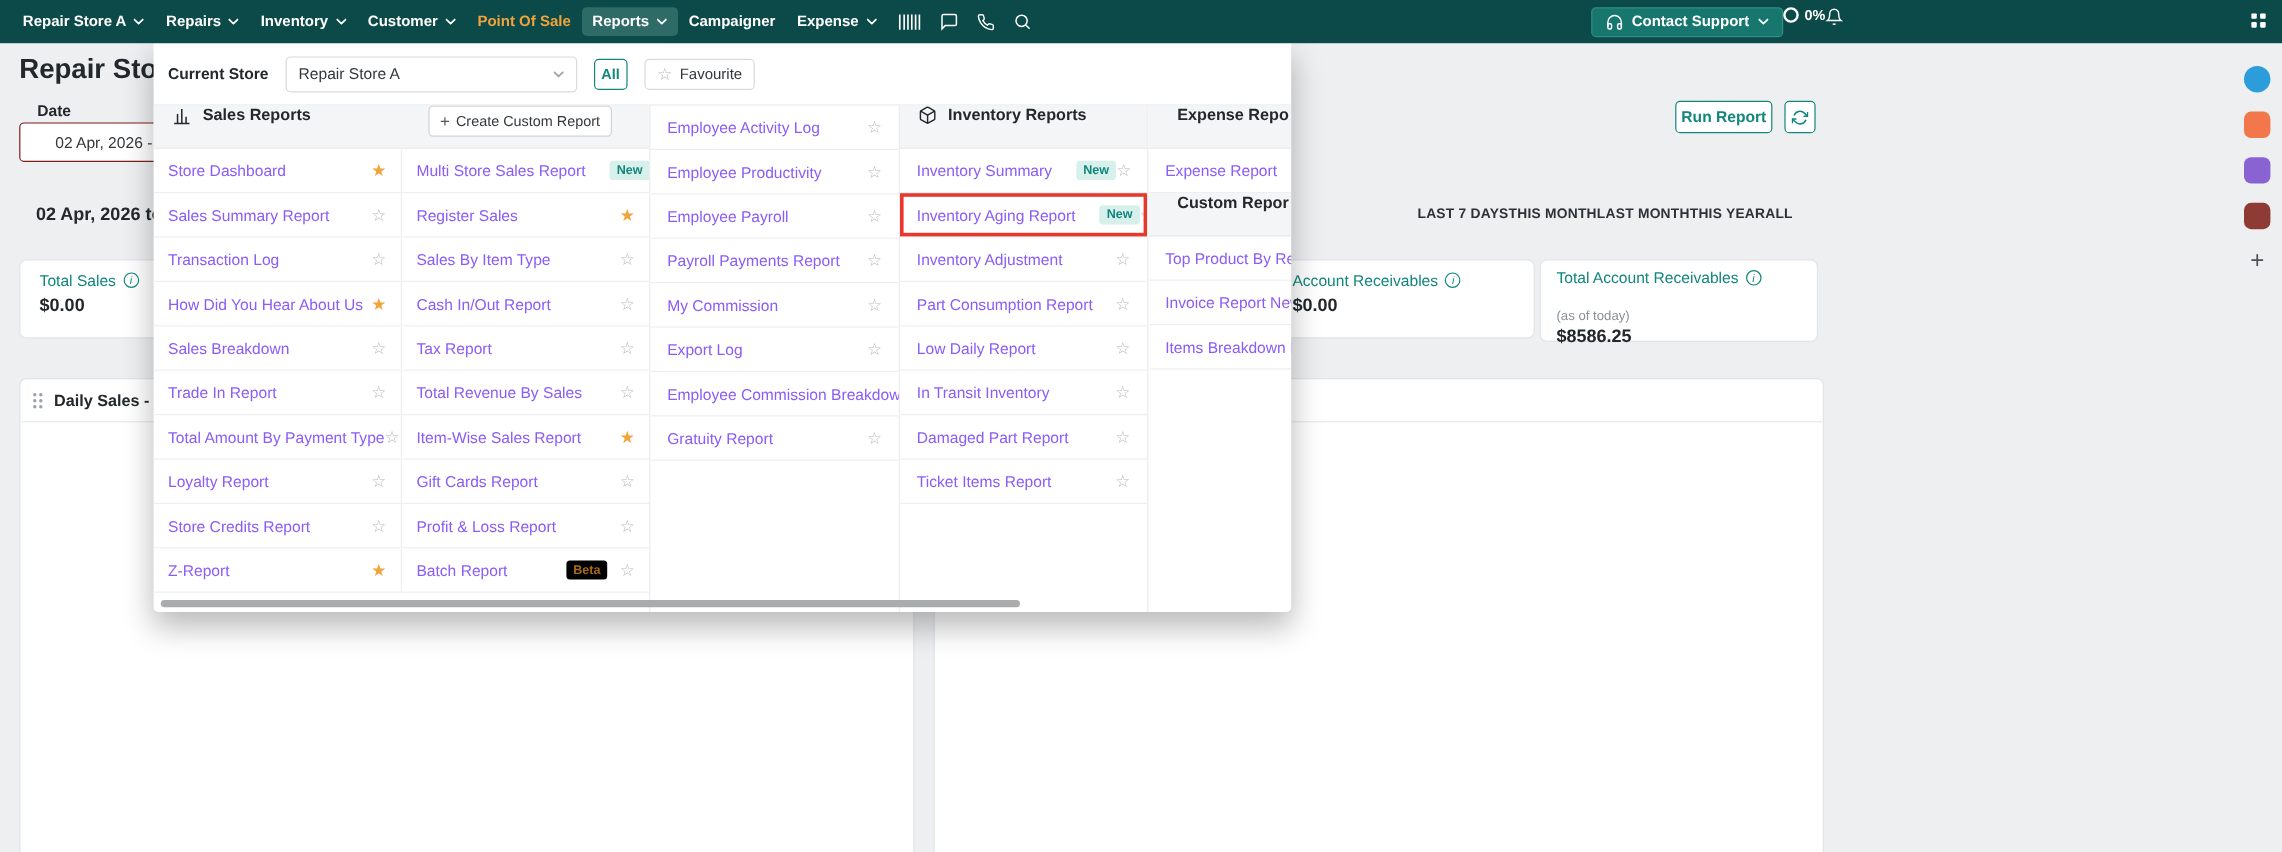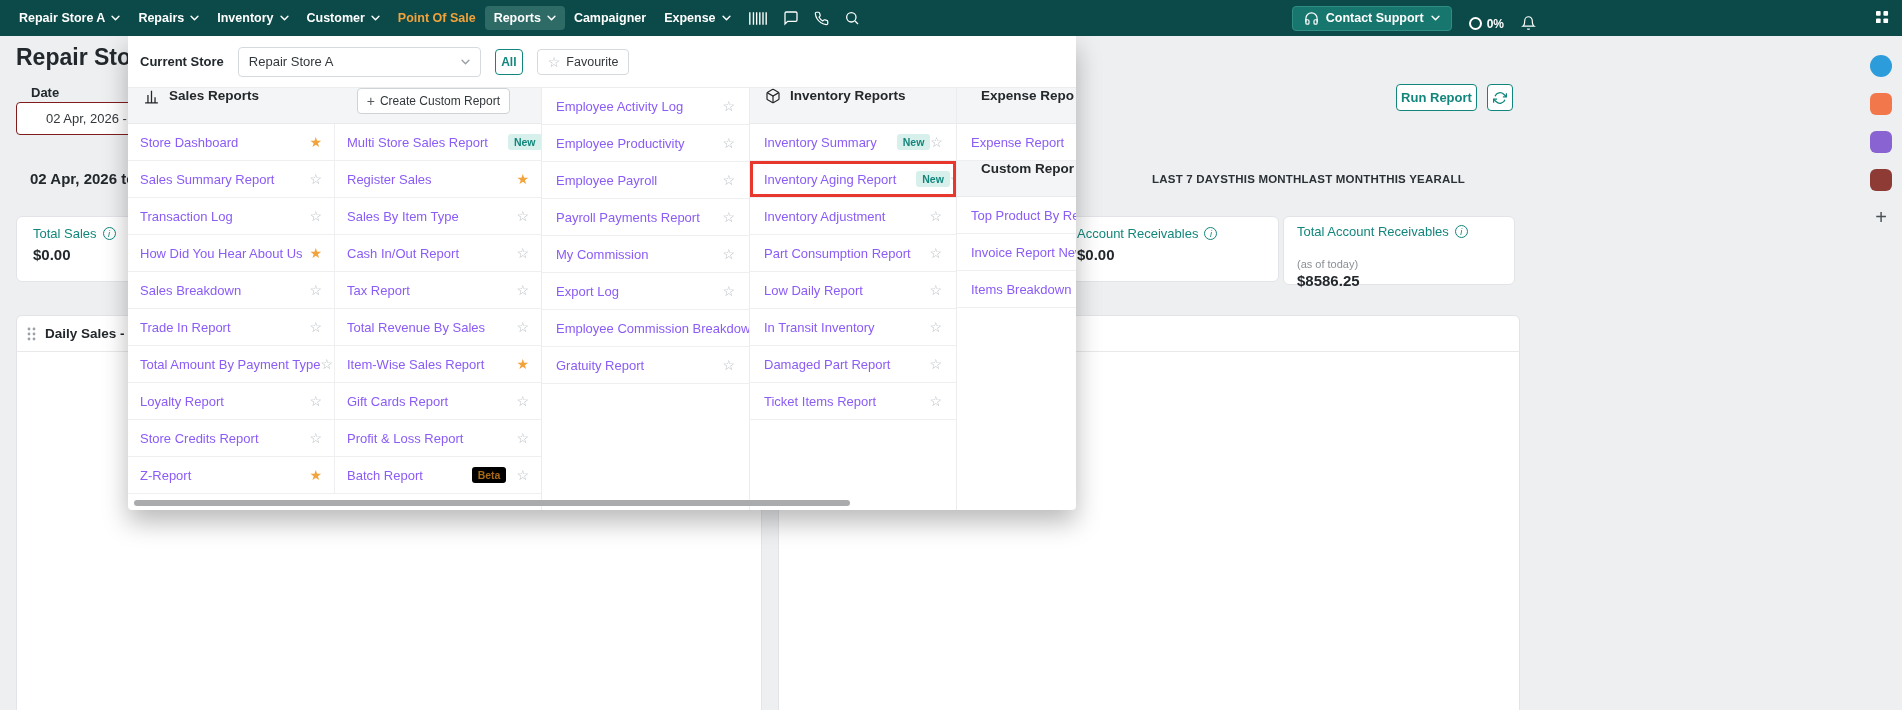--- a/index.html
+++ b/index.html
@@ -11,21 +11,21 @@
   
   .topnav{position:absolute;inset:0 0 auto 0;height:36px;background:#0b4a48;display:flex;
           align-items:center;padding:0 10px;z-index:100;color:#fff}
   .nav-item{display:flex;align-items:center;gap:6px;padding:5px 9px;font-size:12.5px;
             font-weight:600;border-radius:4px;cursor:pointer;white-space:nowrap}
   .nav-item.accent{color:#f2a33c}
   .nav-item.active{background:#2e6b67}
   .chev{flex:none}
   .nav-icons{display:flex;align-items:center;gap:15px;margin-left:8px}
   .nicon{cursor:pointer;display:inline-flex}
-  .nav-right{margin-left:auto;display:flex;align-items:flex-end;gap:17px;margin-right:356px}
+  .nav-right{margin-left:auto;display:flex;align-items:flex-start;margin-right:356px}
   .support-btn{display:flex;align-items:center;gap:7px;padding:4px 11px;background:#17766d;
                border:1px solid #2f8e83;border-radius:4px;color:#fff;font-size:12.5px;
                font-weight:600;font-family:inherit;cursor:pointer}
   .usage{display:flex;align-items:center;gap:5px;font-size:12px;font-weight:700;cursor:pointer}
   .ring{width:13px;height:13px;border:2px solid #fff;border-radius:50%;flex:none}
   .apps-corner{position:absolute;right:13px;top:11px}
 
   
   .page-title{position:absolute;left:16px;top:44px;font-size:23px;font-weight:700}
   .date-label{position:absolute;left:31px;top:85px;font-size:13px;font-weight:700}
@@ -33,21 +33,21 @@
               border:1px solid #7f1d1d;border-radius:4px;padding:0 29px;font-size:13px;
               color:#33383c;font-family:inherit}
   .run-report{position:absolute;left:1396px;top:84px;width:81px;height:27px;background:#fff;
               border:1px solid #12867c;border-radius:4px;color:#12867c;font-size:13px;
               font-weight:600;font-family:inherit;cursor:pointer}
   .refresh-btn{position:absolute;left:1487px;top:84px;width:26px;height:27px;background:#fff;
                border:1px solid #12867c;border-radius:4px;color:#12867c;display:flex;
                align-items:center;justify-content:center;cursor:pointer}
   .period-heading{position:absolute;left:30px;top:170px;font-size:15px;font-weight:700}
   .range-tabs{position:absolute;left:1123px;top:173px;width:371px;display:flex;
-              justify-content:center}
+              justify-content:flex-end}
   .rtab{font-size:11.5px;font-weight:700;letter-spacing:.2px;color:#2c3136;cursor:pointer;
         white-space:nowrap}
 
   .card{position:absolute;top:216px;background:#fff;border:1px solid #e2e4e7;border-radius:6px;
         padding:9px 16px}
   .card1{left:16px;width:744px;height:66px}
   .card2{left:1060px;width:219px;height:66px}
   .card3{left:1283px;width:232px;height:69px;padding:7px 13px}
   .c-title{color:#12867c;font-size:13px;font-weight:500;display:flex;gap:6px;align-items:center}
   .c-note{font-size:11px;color:#8a9096;margin-top:19px}

